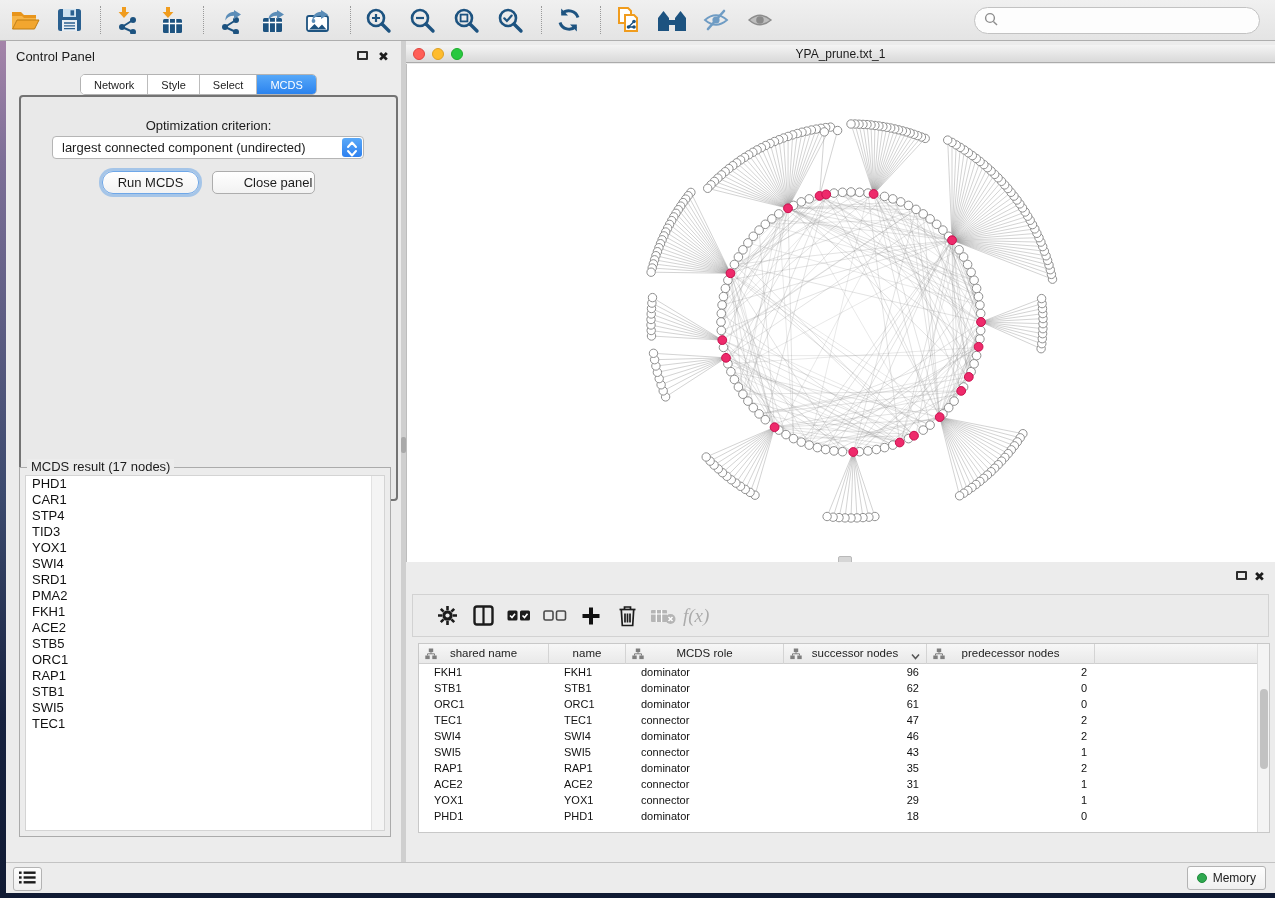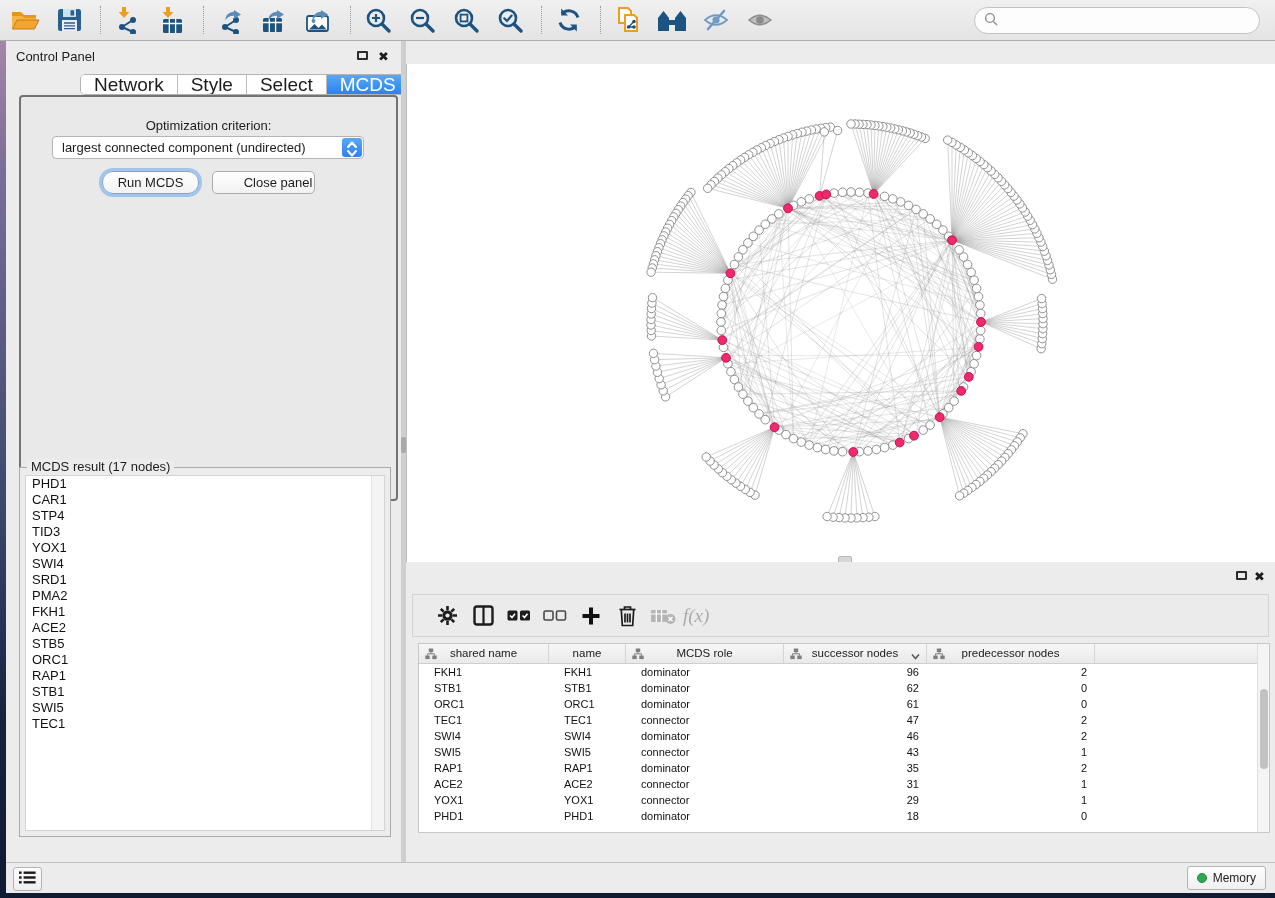--- a/index.html
+++ b/index.html
@@ -29,21 +29,21 @@
   .win-close { font-size:13px; font-weight:bold; color:#1c1c1c; line-height:11px; }
 
   
   .control-panel { position:absolute; left:6px; top:41px; width:395px; height:821px; background:#ececec; }
   .cp-header { position:absolute; left:0; top:6px; width:100%; height:20px; }
   .cp-header .panel-title { position:absolute; left:10px; top:2px; }
   .cp-float { position:absolute; right:33px; top:4px; }
   .cp-close { position:absolute; right:12px; top:4px; }
   .seg-tabs { position:absolute; display:flex; border:1px solid #b3b3b3; border-radius:5px; overflow:hidden;
               background:#fff; height:21px; }
-  .seg-tab { font-size:19px; color:#1c1c1c; padding:0 13px; line-height:20px; border-right:1px solid #bcbcbc;
+  .seg-tab { font-size:11px; color:#1c1c1c; padding:0 13px; line-height:20px; border-right:1px solid #bcbcbc;
              background:#fff; white-space:nowrap; }
   .seg-tab:last-child { border-right:none; }
   .seg-tab.selected { background:linear-gradient(#57a8f8,#2b83ef); color:#fff; }
   .cp-tabs { left:74px; top:33px; }
   .cp-inner { position:absolute; left:13px; top:54px; width:379px; height:406px; background:#e9e9e9;
               border:2px solid #737373; border-radius:4px; }
   .opt-label { position:absolute; left:0; top:21px; width:100%; text-align:center; font-size:13px; color:#1c1c1c; }
   .dropdown { position:absolute; left:31px; top:39px; width:312px; height:23px; background:#fff;
               border:1px solid #b5b5b5; border-radius:4px; }
   .dropdown .dd-text { position:absolute; left:9px; top:3px; font-size:13px; color:#1c1c1c; white-space:nowrap; }
@@ -322,20 +322,26 @@
           <div class="mcds-item">TEC1</div>
         </div>
     </div>
   </div>
 
   <div class="v-splitter">
       <div class="v-grip"></div>
     </div>
 
   <div class="net-window">
+    <div class="net-titlebar">
+      <span class="traffic t-red"></span>
+      <span class="traffic t-yellow"></span>
+      <span class="traffic t-green"></span>
+      <div class="net-title">YPA_prune.txt_1</div>
+    </div>
     <div class="net-canvas">
       <svg id="net-svg" width="869" height="498" viewBox="0 0 869 498">
           <g stroke="#8a8a8a" stroke-width="0.75" fill="none">
             <line x1="323.5" y1="209.3" x2="335.9" y2="330.2" stroke-opacity="0.32"></line>
             <line x1="323.5" y1="209.3" x2="320.9" y2="216.2" stroke-opacity="0.32"></line>
             <line x1="323.5" y1="209.3" x2="516.2" y2="366.1" stroke-opacity="0.32"></line>
             <line x1="323.5" y1="209.3" x2="379.0" y2="370.6" stroke-opacity="0.32"></line>
             <line x1="323.5" y1="209.3" x2="509.0" y2="145.4" stroke-opacity="0.32"></line>
             <line x1="323.5" y1="209.3" x2="315.1" y2="275.0" stroke-opacity="0.32"></line>
             <line x1="323.5" y1="209.3" x2="427.0" y2="129.1" stroke-opacity="0.32"></line>

